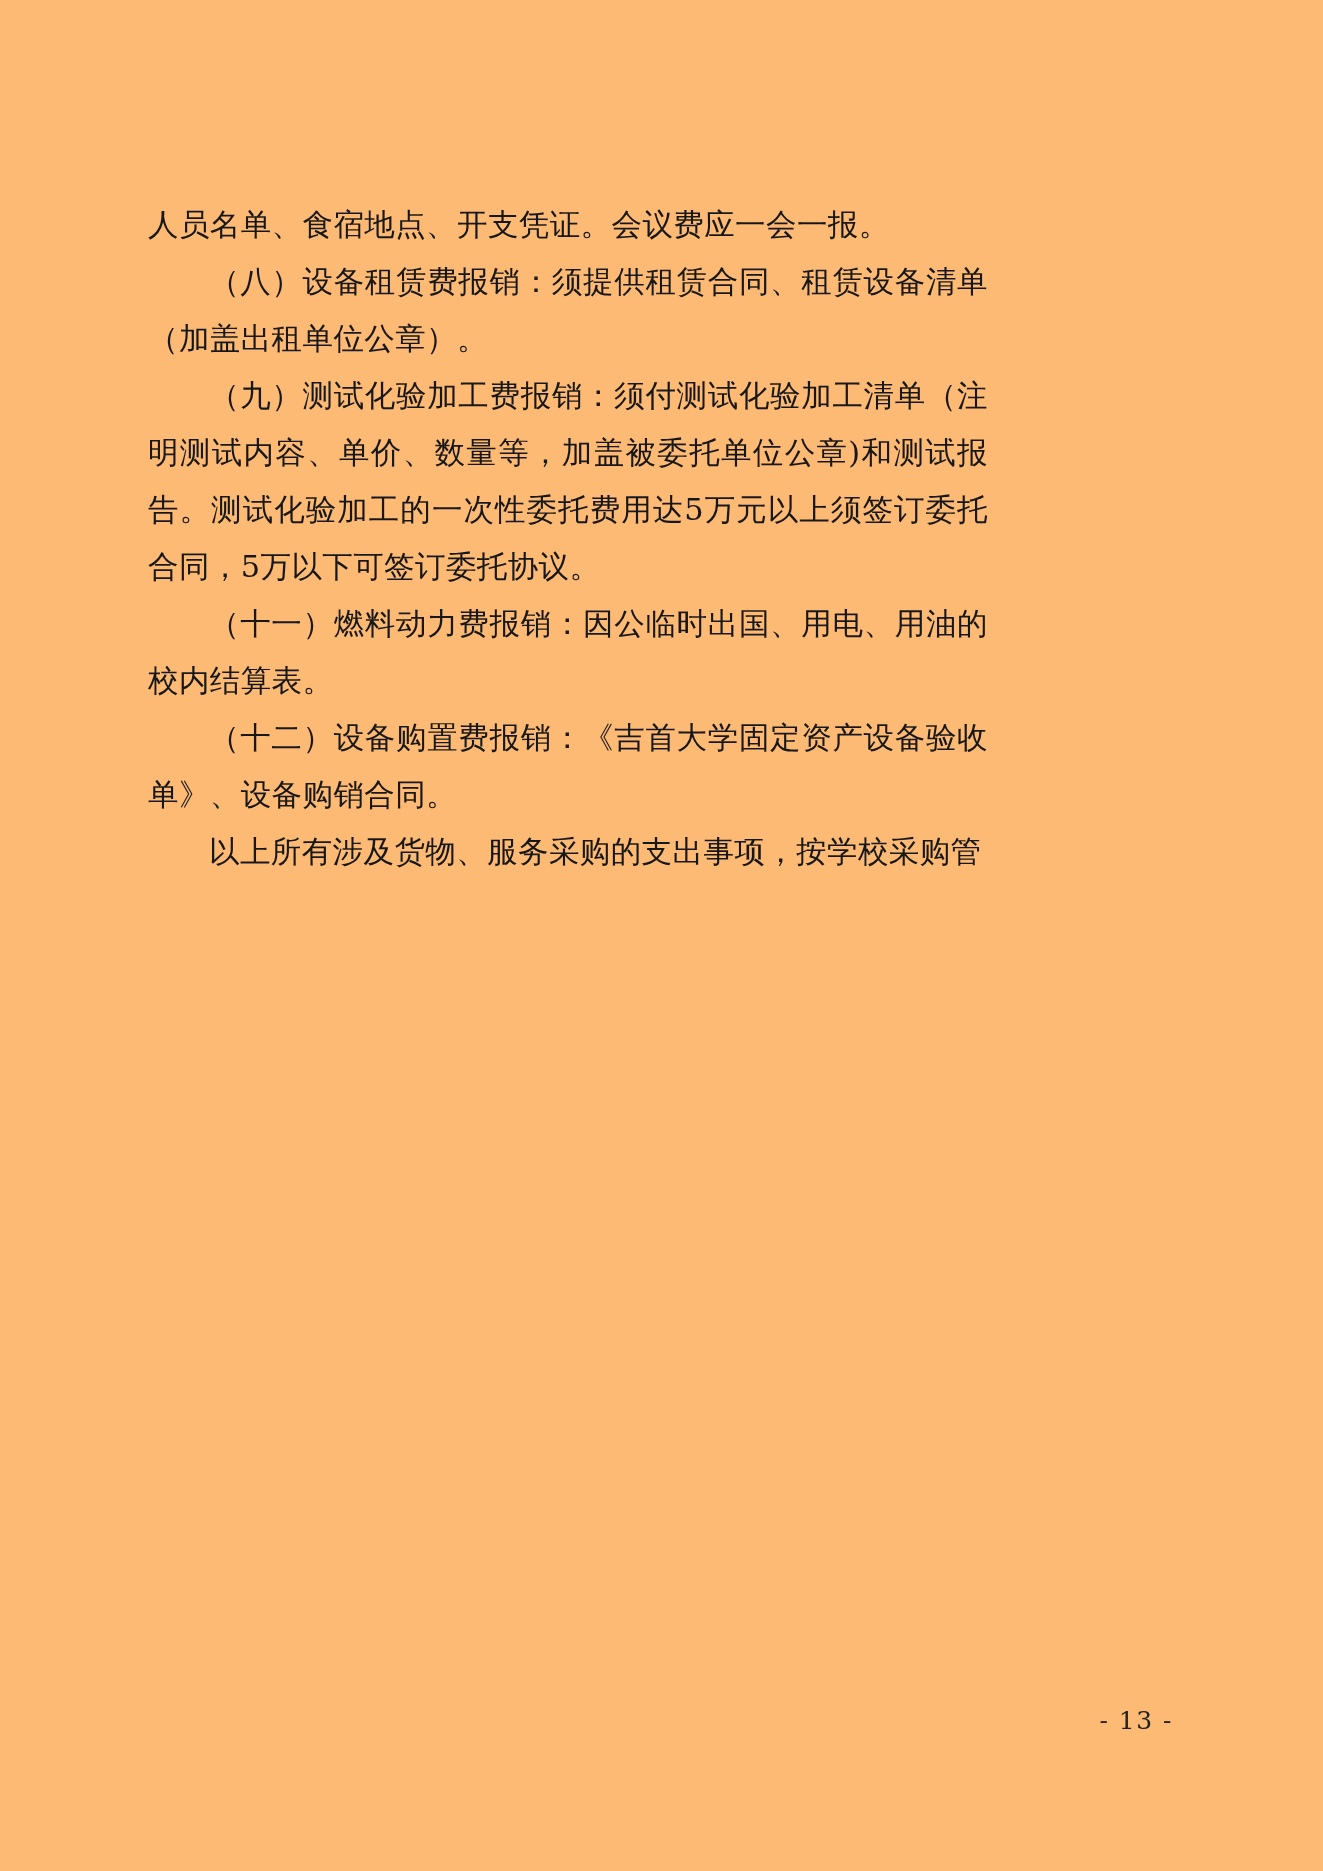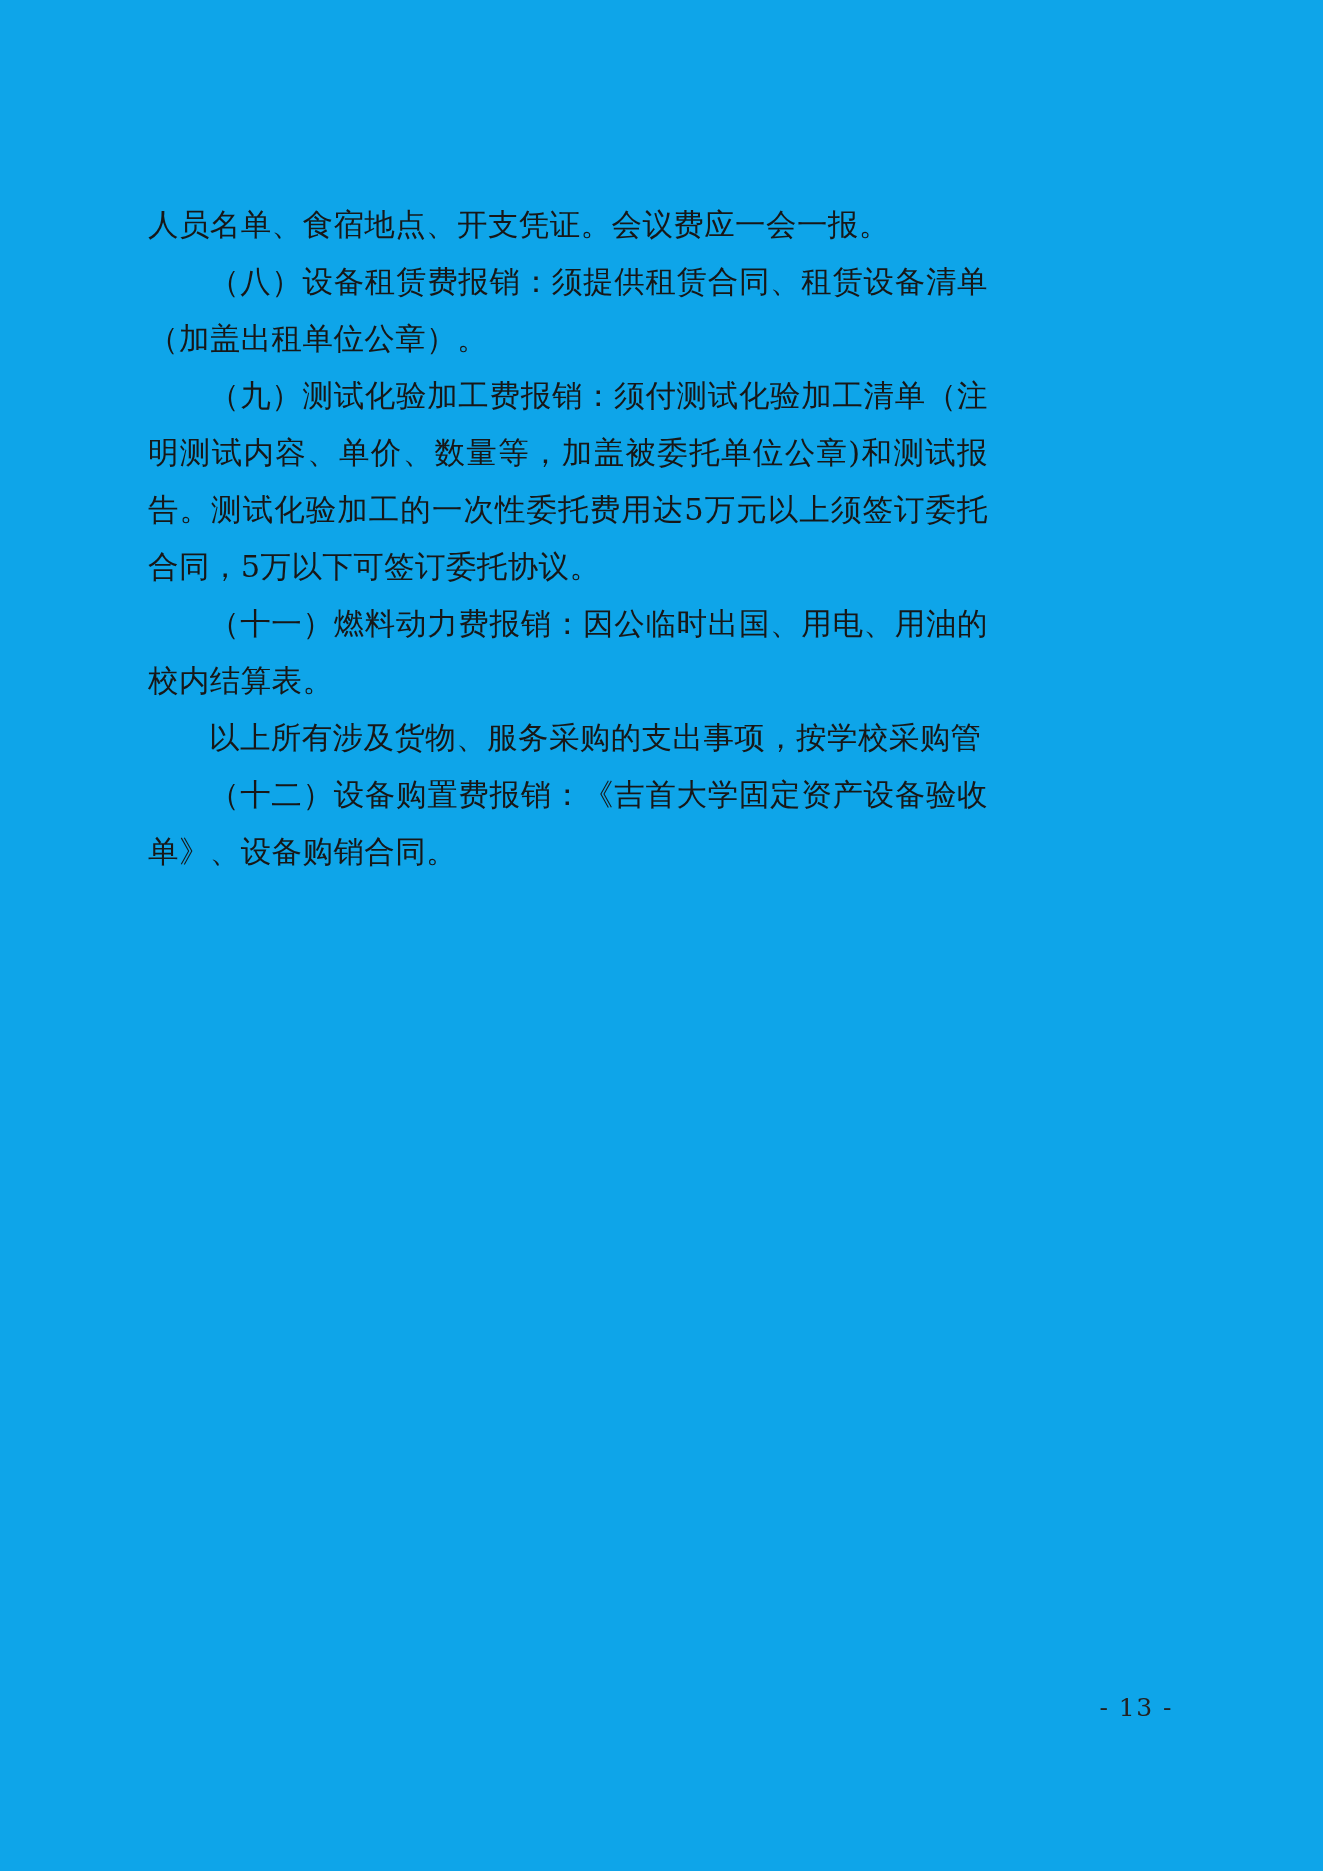--- a/index.html
+++ b/index.html
@@ -8,21 +8,21 @@
     background: #ffffff;
   }
   body {
     font-family: "DejaVu Serif", serif;
     color: #1a1a1a;
   }
   .page {
     position: relative;
     width: 1323px;
     height: 1871px;
-    background: #0ea5e9;
+    background: #fdba74;
     box-sizing: border-box;
     overflow: hidden;
   }
   .content {
     position: absolute;
     left: 148px;
     top: 196px;
     width: 840px;
   }
   .para {
@@ -34,33 +34,33 @@
     margin: 0;
     color: #171717;
     font-weight: 500;
   }
   .para.indent {
     text-indent: 61px;
   }
   .page-number {
     position: absolute;
     right: 150px;
-    bottom: 149px;
+    bottom: 136px;
     font-size: 25px;
     color: #222;
     letter-spacing: 1.5px;
     font-family: "DejaVu Serif", serif;
   }
 </style>
 </head>
 <body>
 
 <div class="page">
   <div class="content">
     <p class="para">人员名单、食宿地点、开支凭证。会议费应一会一报。</p>
     <p class="para indent">（八）设备租赁费报销：须提供租赁合同、租赁设备清单（加盖出租单位公章）。</p>
     <p class="para indent">（九）测试化验加工费报销：须付测试化验加工清单（注明测试内容、单价、数量等，加盖被委托单位公章)和测试报告。测试化验加工的一次性委托费用达5万元以上须签订委托合同，5万以下可签订委托协议。</p>
     <p class="para indent">（十一）燃料动力费报销：因公临时出国、用电、用油的校内结算表。</p>
+    <p class="para indent">（十二）设备购置费报销：《吉首大学固定资产设备验收单》、设备购销合同。</p>
     <p class="para indent">以上所有涉及货物、服务采购的支出事项，按学校采购管</p>
-    <p class="para indent">（十二）设备购置费报销：《吉首大学固定资产设备验收单》、设备购销合同。</p>
   </div>
   <div class="page-number">- 13 -</div>
 </div>
 
 </body></html>

